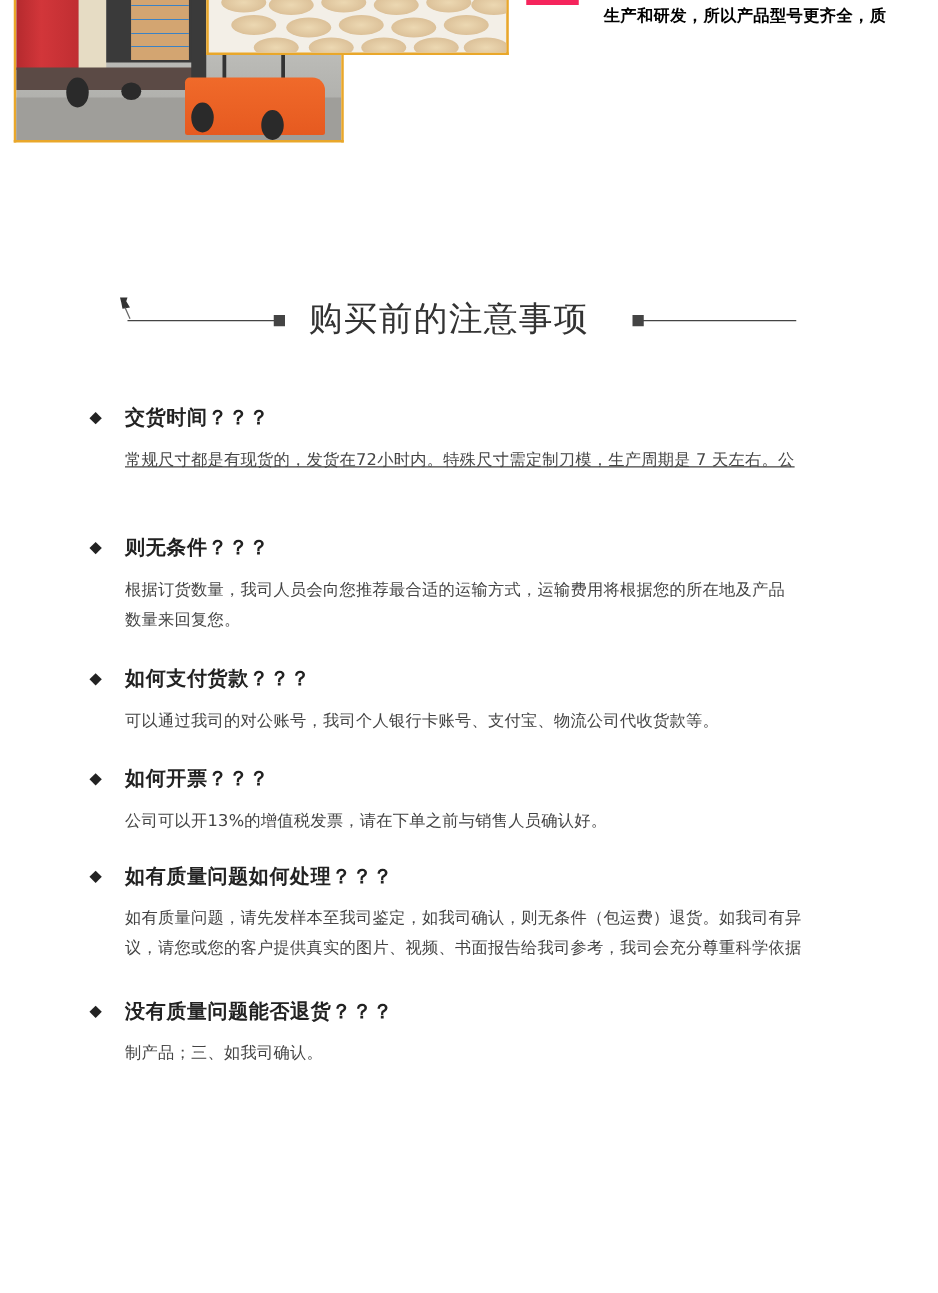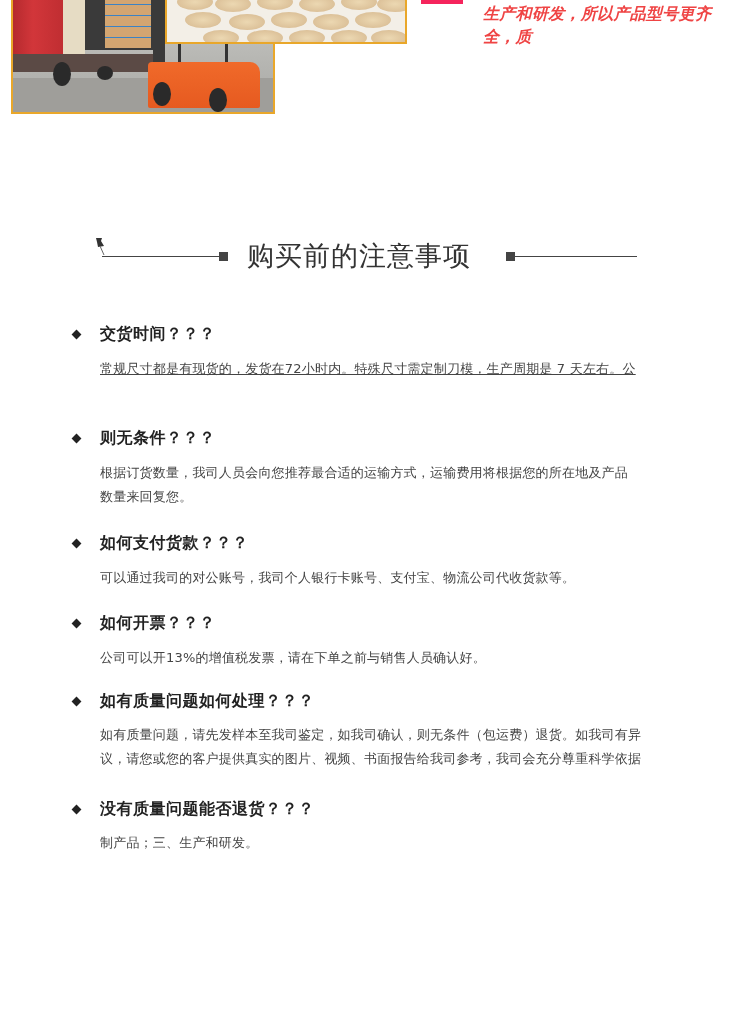--- a/index.html
+++ b/index.html
@@ -40,21 +40,21 @@
   }
   .ring {
     position: absolute; width: 36px; height: 16px; border-radius: 50%;
     background: radial-gradient(ellipse at center, #ecd8b2 0%, #dcc199 70%, #d6c7ad 100%);
   }
 
   .pink-tag { position: absolute; left: 421px; top: 0; width: 42px; height: 4px; background: #f5245c; }
 
   .top-text {
     position: absolute; left: 483px; top: 2px; width: 245px;
-    font-size: 16px; font-weight: bold; color: #ef4444; line-height: 23px; letter-spacing: 0.3px; font-style: italic;
+    font-size: 13px; font-weight: bold; color: #000000; line-height: 23px; letter-spacing: 0.3px;
   }
 
   
   .section-header { position: absolute; left: 0; top: 230px; width: 658px; height: 50px; }
   .pin-icon { position: absolute; left: 94px; top: 7px; width: 14px; height: 20px; }
   .line-left { position: absolute; left: 102px; top: 26px; width: 118px; height: 1px; background: #444; }
   .sq-left { position: absolute; left: 219px; top: 22px; width: 9px; height: 9px; background: #444; }
   .title { position: absolute; left: 247px; top: 8px; font-size: 27px; color: #333; letter-spacing: 1px; font-weight: normal; line-height: 36px; }
   .sq-right { position: absolute; left: 506px; top: 22px; width: 9px; height: 9px; background: #444; }
   .line-right { position: absolute; left: 514px; top: 26px; width: 123px; height: 1px; background: #444; }
@@ -160,15 +160,15 @@
   <div class="a" style="top:36px;">
     <div>如有质量问题，请先发样本至我司鉴定，如我司确认，则无条件（包运费）退货。如我司有异</div>
     <div>议，请您或您的客户提供真实的图片、视频、书面报告给我司参考，我司会充分尊重科学依据</div>
   </div>
 </div>
 
 <div class="faq" style="top:795px;">
   <div class="bullet" style="top:11px;"></div>
   <div class="q" style="top:2px;text-align:center;">没有质量问题能否退货？？？</div>
   <div class="a" style="top:36px;">
-    <div>制产品；三、生产和研发。</div>
+    <div>制产品；三、如我司确认。</div>
   </div>
 </div>
 
 </body></html>

